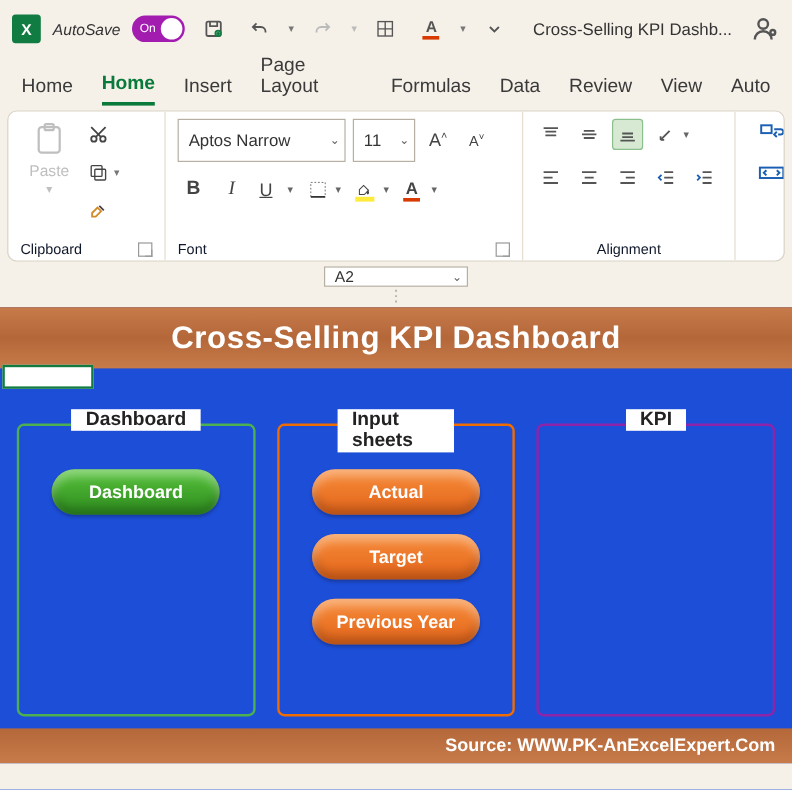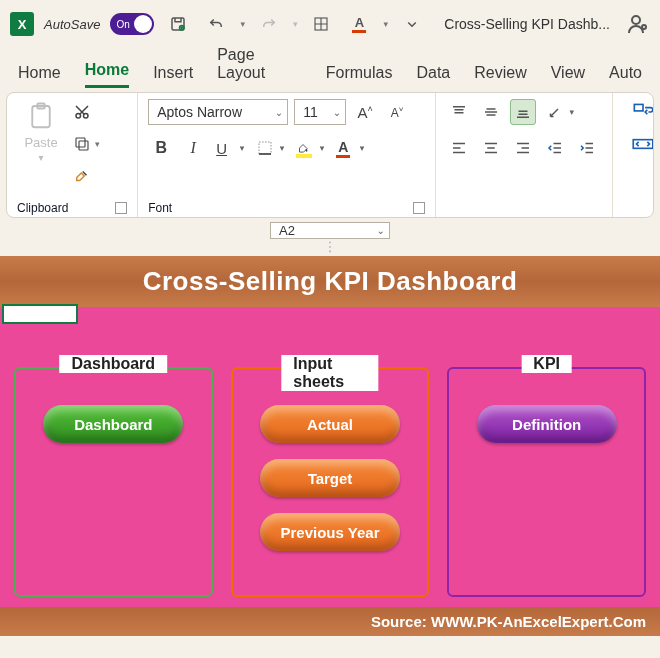--- a/index.html
+++ b/index.html
@@ -25,21 +25,21 @@
   .app-icon {
     width: 24px; height: 24px;
     background: #107c41;
     border-radius: 3px;
     display: flex; align-items: center; justify-content: center;
     color: #fff; font-weight: bold; font-size: 13px;
   }
   .autosave-label { font-size: 13px; color: #333; font-style: italic; }
   .toggle {
     width: 44px; height: 22px; border-radius: 11px;
-    background: #4c1d95; position: relative;
+    background: #a21caf; position: relative;
     display: flex; align-items: center;
   }
   .toggle .knob {
     position: absolute; right: 2px; top: 2px;
     width: 18px; height: 18px; border-radius: 50%; background: #fff;
   }
   .toggle .on-text {
     color: #fff; font-size: 10px; margin-left: 6px;
   }
   .qat-btn {
@@ -100,21 +100,21 @@
   .paste-big .lbl{font-size:13px;}
   .paste-big .chev{font-size:10px;}
   .clip-col{display:flex;flex-direction:column;gap:10px; padding-top:2px;}
   .mini{width:22px;height:22px;display:flex;align-items:center;justify-content:center;color:#444;}
   .mini svg{width:18px;height:18px;}
 
   
   .font-body{display:flex;flex-direction:column;gap:10px;}
   .font-row{display:flex;gap:6px;align-items:center;}
   .combo {
-    border:1px solid #b7b0a2; background:#fff; height:26px;
+    border:1px solid #b7b0a2; background:#fff; height:36px;
     display:flex;align-items:center;justify-content:space-between;
     padding:0 4px 0 8px; font-size:14px; color:#333;
   }
   .combo .chev{font-size:10px;color:#666;}
   .font-name{width:140px;}
   .font-size{width:52px;}
   .ibtn{width:26px;height:26px;display:flex;align-items:center;justify-content:center;color:#444;border-radius:3px;}
   .ibtn svg{width:18px;height:18px;}
   .ibtn.split{width:34px;justify-content:flex-start;padding-left:4px;position:relative;}
   .ibtn.split .chev{position:absolute;right:2px;font-size:9px;color:#666;}
@@ -144,33 +144,33 @@
   }
   .fx-divider{width:6px;height:22px;display:flex;align-items:center;justify-content:center;color:#aaa;}
   .fx-btn{width:24px;height:24px;display:flex;align-items:center;justify-content:center;color:#888;}
   .fx-label{font-style:italic;font-family:Liberation Sans, sans-serif;color:#555;}
   .formula-input{
     flex:1;border:1px solid #b7b0a2;border-left:none;background:#fff;height:26px;
   }
 
   
   .sheet{
-    margin:4px 0 0 0;background:#ec4899;height:380px;position:relative;
+    margin:4px 0 0 0;background:#1d4ed8;height:380px;position:relative;
   }
   .dash-header{
     background:linear-gradient(#c77b4a,#b4683a,#c77b4a);
     color:#fff;font-weight:bold;font-size:26px;text-align:center;
     padding:10px 0;letter-spacing:0.5px;font-family:Arial,sans-serif;
   }
   .active-cell{
     position:absolute;top:48px;left:2px;width:76px;height:20px;
     border:2px solid #107c41;background:#fff;
   }
   .panels{
-    display:flex;gap:18px;padding:60px 14px 10px 14px;height:300px;
+    display:flex;gap:18px;padding:46px 14px 10px 14px;height:300px;
   }
   .panel{
     flex:1;border:2px solid;border-radius:6px;position:relative;
     padding:36px 10px 10px 10px;display:flex;flex-direction:column;gap:16px;align-items:center;
   }
   .panel.green{border-color:#4caf50;}
   .panel.orange{border-color:#ef6c00;}
   .panel.purple{border-color:#8e24aa;}
   .panel-title{
     position:absolute;top:-14px;left:50%;transform:translateX(-50%);
@@ -407,20 +407,23 @@
             </svg>
           </div>
         <div class="ibtn">
             <svg viewBox="0 0 24 24" stroke="#555" stroke-width="2" fill="none">
               <path d="M10 6h10M10 12h10M10 18h10"></path>
               <path d="M4 9l3 3-3 3" stroke="#1a5fb4"></path>
             </svg>
           </div>
       </div>
     </div>
+    <div class="group-label">
+      <span>Alignment</span>
+    </div>
   </div>
 
   <div class="group auto-group" style="border-right:none;width:40px">
     <div class="wrap-big">
       <svg viewBox="0 0 24 24" fill="none" stroke="#1a5fb4" stroke-width="1.5">
           <rect x="4" y="5" width="8" height="6"></rect>
           <path d="M14 8h5a2 2 0 010 4h-2"></path>
           <path d="M16 10l-2 2 2 2"></path>
         </svg>
     </div>
@@ -464,19 +467,18 @@
 
     <div class="panel orange">
       <div class="panel-title">Input sheets</div>
       <div class="pill orange">Actual</div>
       <div class="pill orange">Target</div>
       <div class="pill orange">Previous Year</div>
     </div>
 
     <div class="panel purple">
       <div class="panel-title">KPI</div>
-      <div class="pill purple">Definition</div>
     </div>
 
   </div>
 
   <div class="dash-footer">Source: WWW.PK-AnExcelExpert.Com</div>
 </div>
 
 </body></html>

